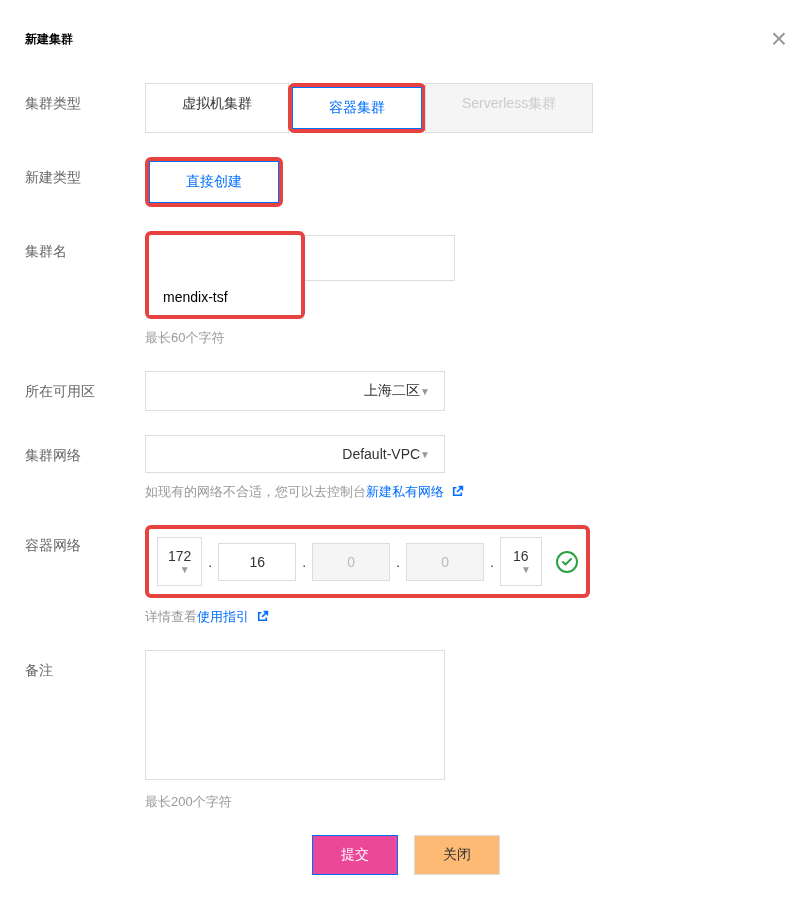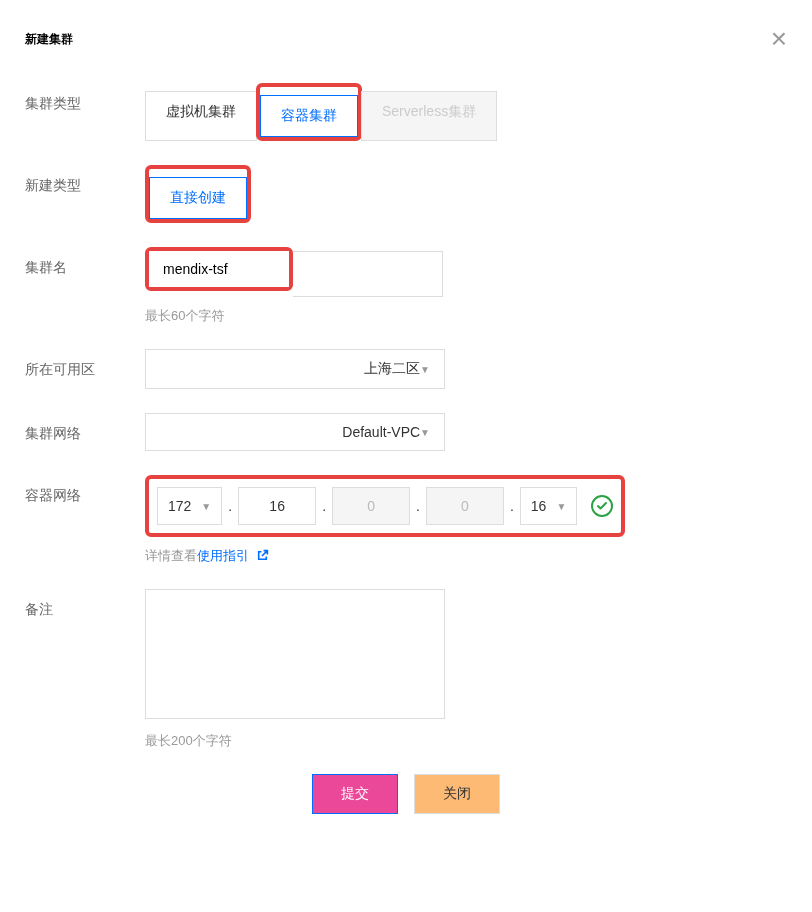--- a/index.html
+++ b/index.html
@@ -42,27 +42,26 @@
     font-size: 14px;
   }
   .field {
     flex: 1;
   }
   .options {
     display: flex;
   }
   .option {
     border: 1px solid #ddd;
-    padding: 11px 20px;
+    padding: 11px 36px;
     font-size: 14px;
     cursor: pointer;
     background: #fff;
     color: #333;
     margin-right: 0;
-    margin-top: 8px;
   }
   .option.active {
     border: 1px solid #006eff;
     color: #006eff;
     position: relative;
     z-index: 1;
   }
   .option.disabled {
     background: #f5f5f5;
     color: #ccc;
@@ -110,20 +109,21 @@
     display: inline-flex;
     align-items: center;
     gap: 6px;
   }
   .ip-box {
     border: 1px solid #ddd;
     display: inline-flex;
     align-items: center;
     padding: 10px 10px;
     background: #fff;
+    flex-direction: column;
   }
   .ip-box.readonly {
     background: #f5f5f5;
     color: #bbb;
     width: 78px;
     justify-content: center;
   }
   .ip-box .caret {
     margin-left: 10px;
     font-size: 10px;
@@ -208,21 +208,21 @@
         <div class="option active">直接创建</div>
       </span>
     </div>
   </div>
 </div>
 
 <div class="form-row">
   <div class="label">集群名</div>
   <div class="field">
     <span class="highlight" style="display:inline-block;">
-      <input class="input-text" style="width: 140px; border: none;" value="mendix-tsf">
+      <input class="input-text" style="width: 152px; border: none; margin-top: 44px;" value="mendix-tsf">
     </span><span style="display:inline-block;border:1px solid #ddd;border-left:none;height:46px;width:150px;vertical-align:top;margin-top:4px;"></span>
     <div class="hint">最长60个字符</div>
   </div>
 </div>
 
 <div class="form-row">
   <div class="label">所在可用区</div>
   <div class="field">
     <div class="select-wrap">
       <span>上海二区</span>
@@ -230,20 +230,28 @@
     </div>
   </div>
 </div>
 
 <div class="form-row">
   <div class="label">集群网络</div>
   <div class="field">
     <div class="select-wrap">
       <span>Default-VPC</span>
       <span class="select-caret">▼</span>
+    </div>
+    <div class="hint">
+      <span>如现有的网络不合适，您可以去控制台</span><span class="link">新建私有网络</span>
+      <span class="ext-link-icon">
+        <svg width="13" height="13" viewBox="0 0 24 24" fill="none" stroke="#006eff" stroke-width="3">
+            <path d="M14 3h7v7M21 3l-10 10M10 5H5v14h14v-5"></path>
+          </svg>
+      </span>
     </div>
   </div>
 </div>
 
 <div class="form-row">
   <div class="label">容器网络</div>
   <div class="field">
     <div class="highlight-row">
       <div class="ip-box">
         <span>172</span>

